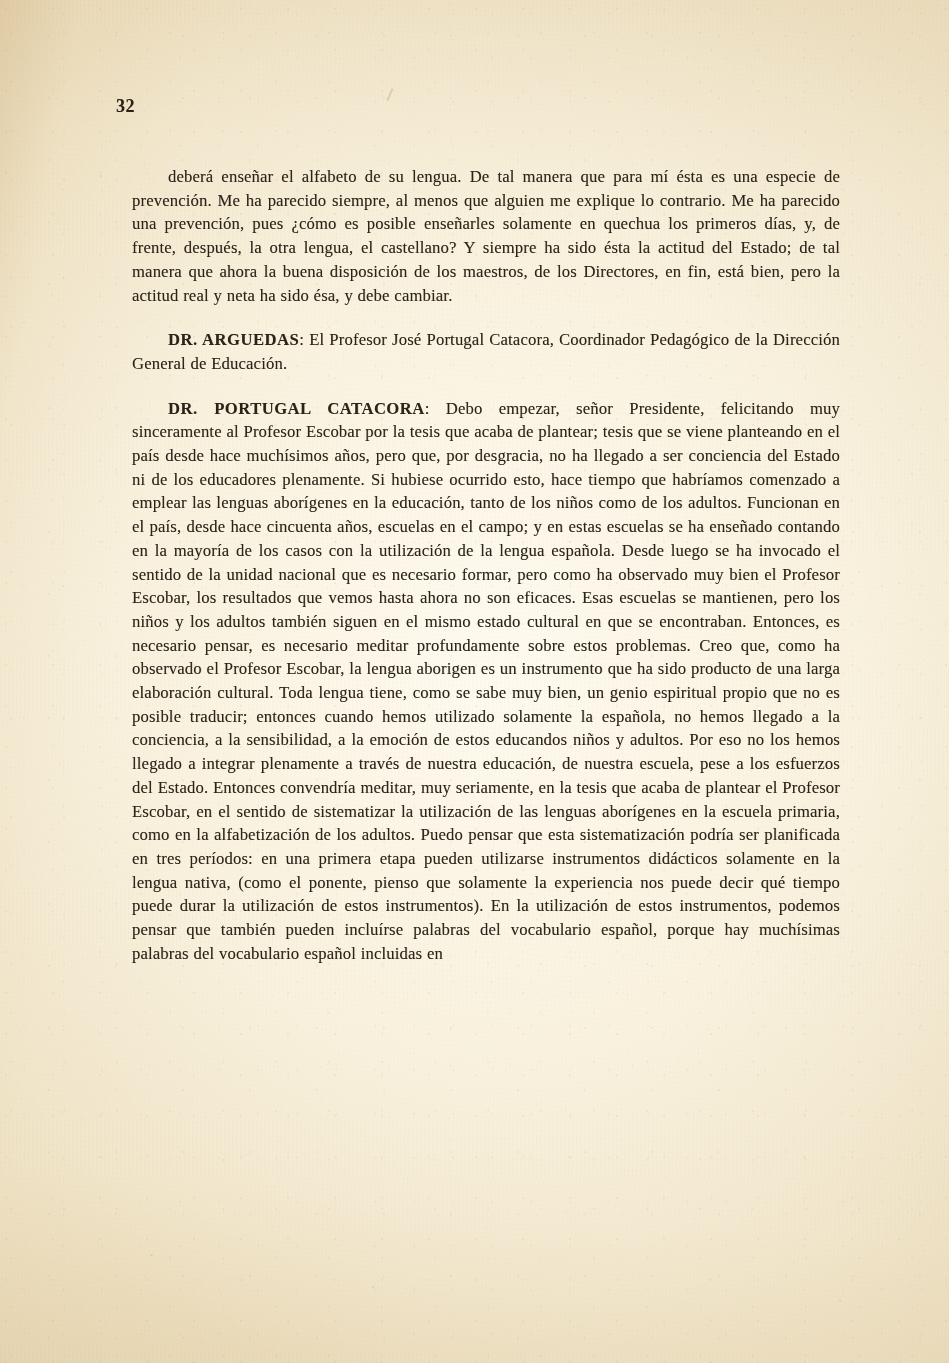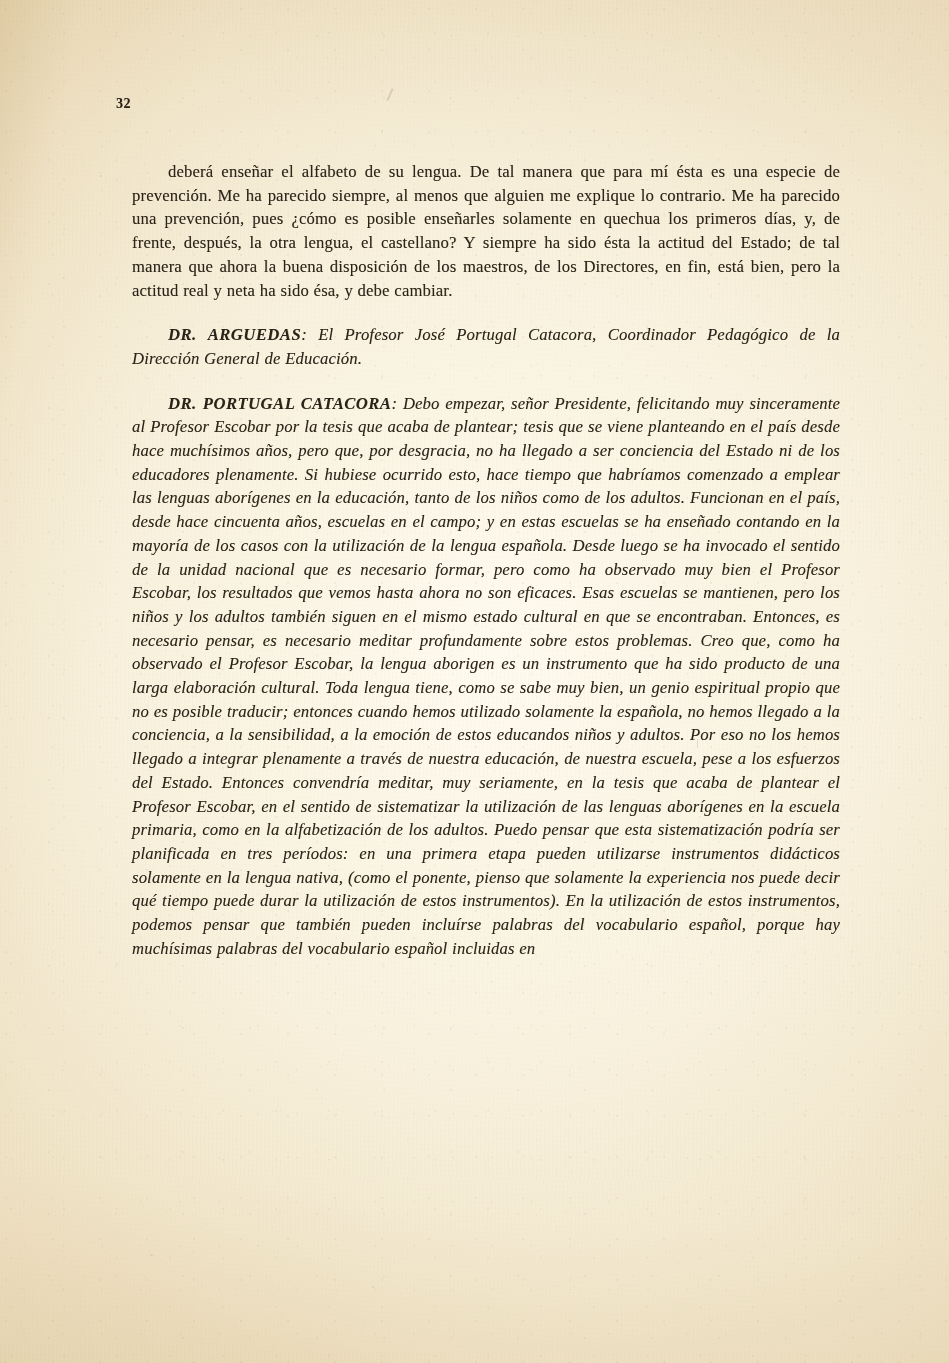--- a/index.html
+++ b/index.html
@@ -86,41 +86,40 @@
 
   
   .content {
     position: absolute;
     left: 116px;
     top: 96px;
     width: 740px;
   }
 
   .folio {
-    font-size: 14px;
+    font-size: 18px;
     font-weight: 700;
     color: #2a2118;
     letter-spacing: 0.4px;
     margin: 0 0 48px 0;
   }
 
   p.para {
     margin: 16px;
     font-size: 16.6px;
     line-height: 23.7px;
     color: #2b2319;
     text-align: justify;
     text-justify: inter-word;
     letter-spacing: 0.18px;
     word-spacing: 0.4px;
     text-rendering: optimizeLegibility;
   }
   p.para + p.para {
     margin-top: 21px;
-    font-style: italic;
   }
   p.indent {
     text-indent: 36px;
   }
   .speaker {
     font-weight: 700;
     letter-spacing: 0.5px;
   }
 
   

